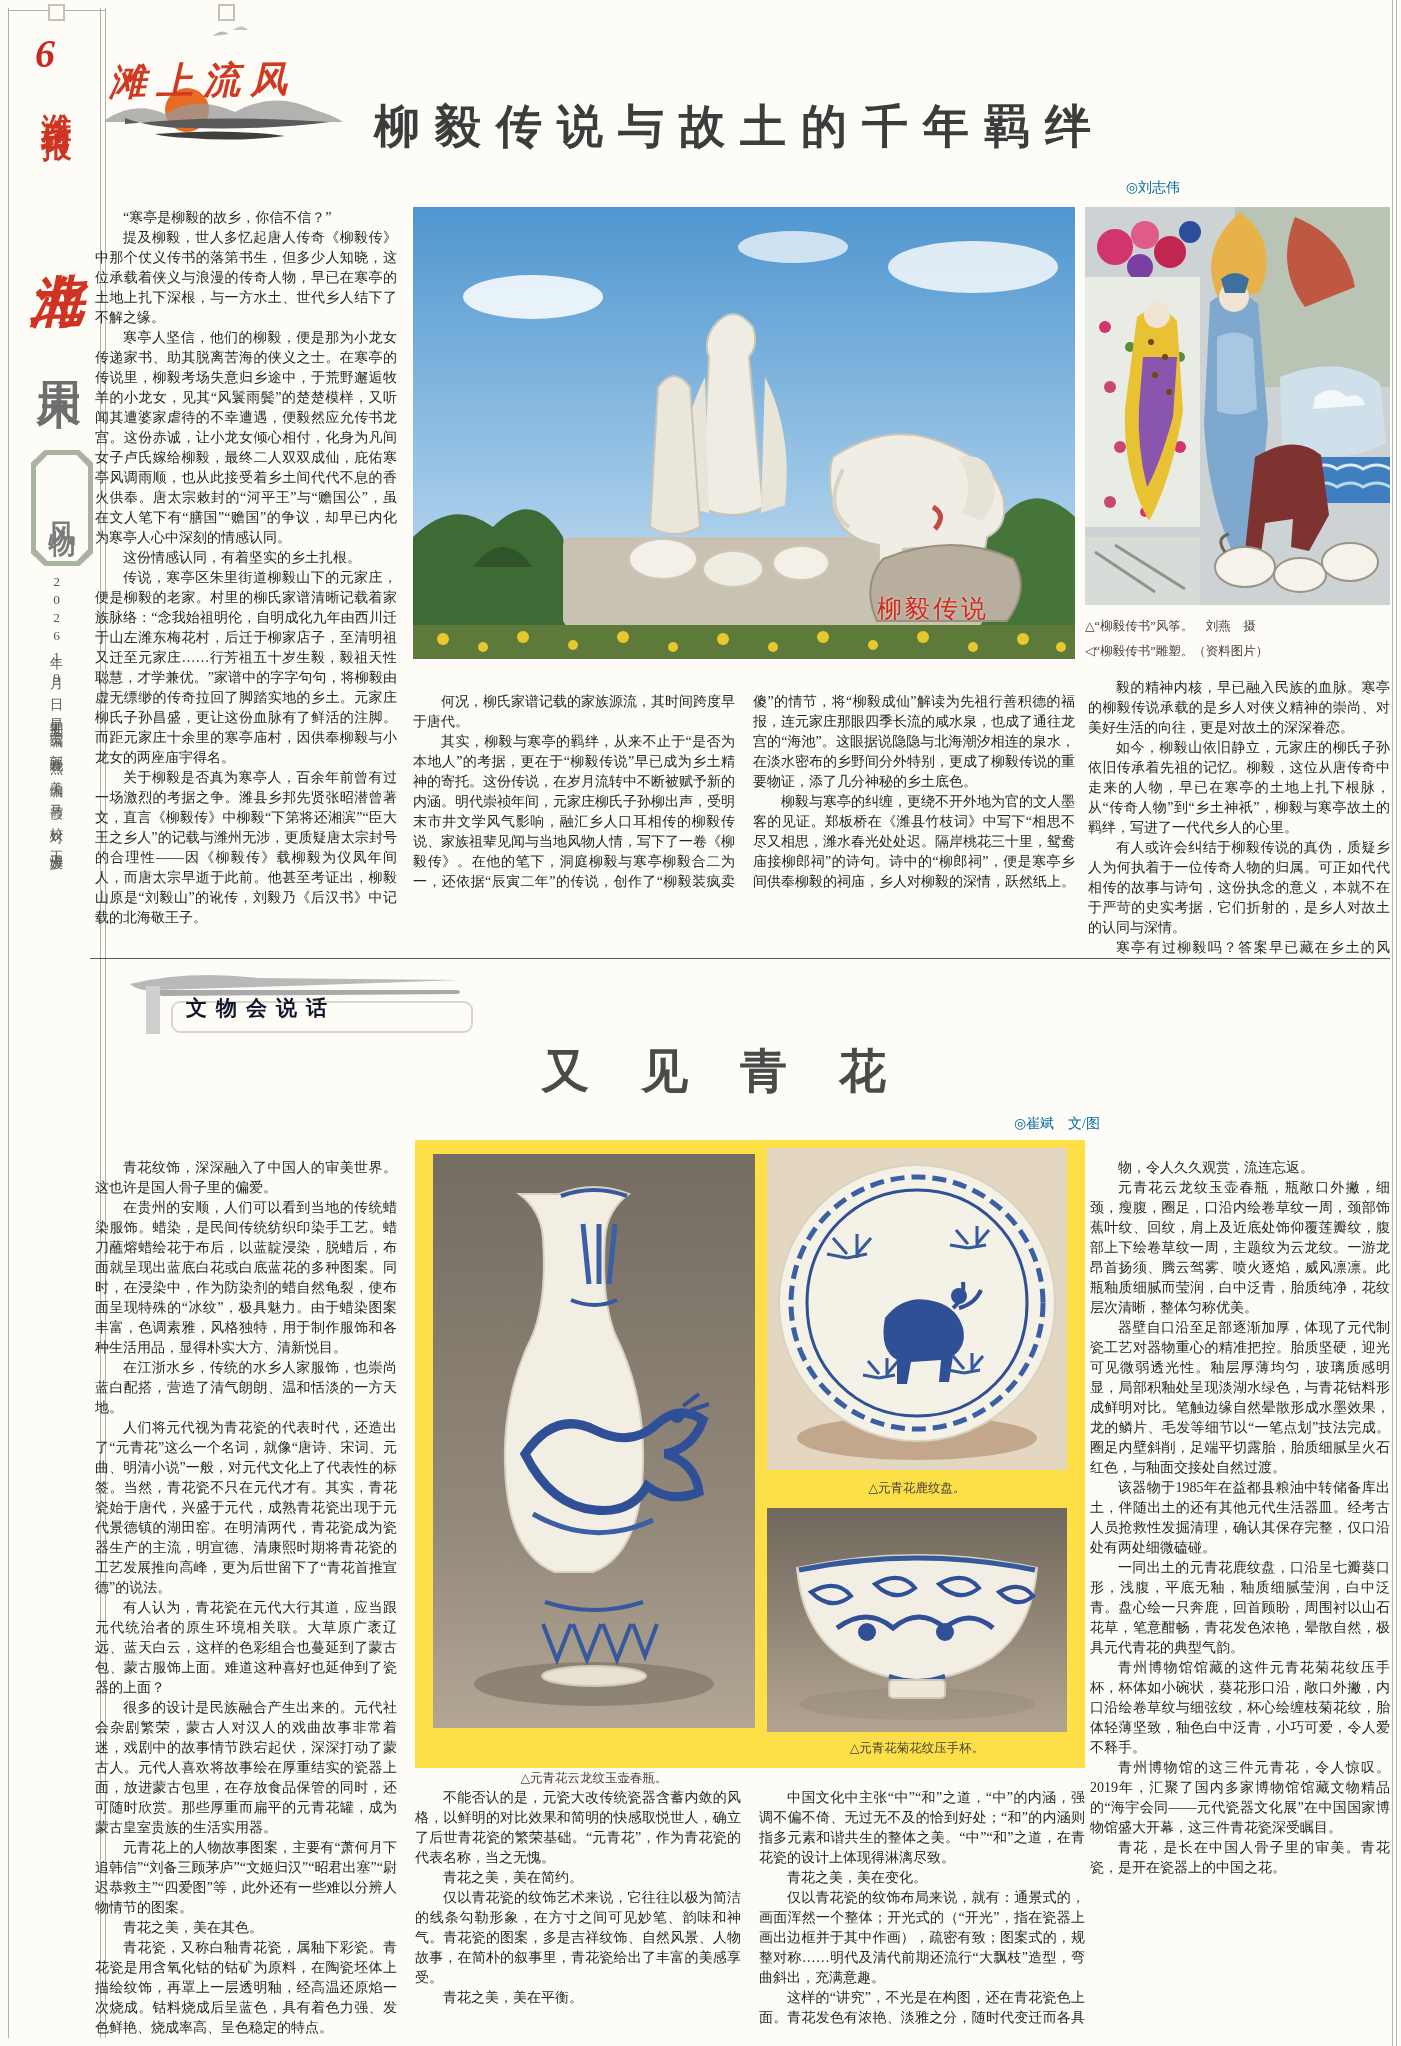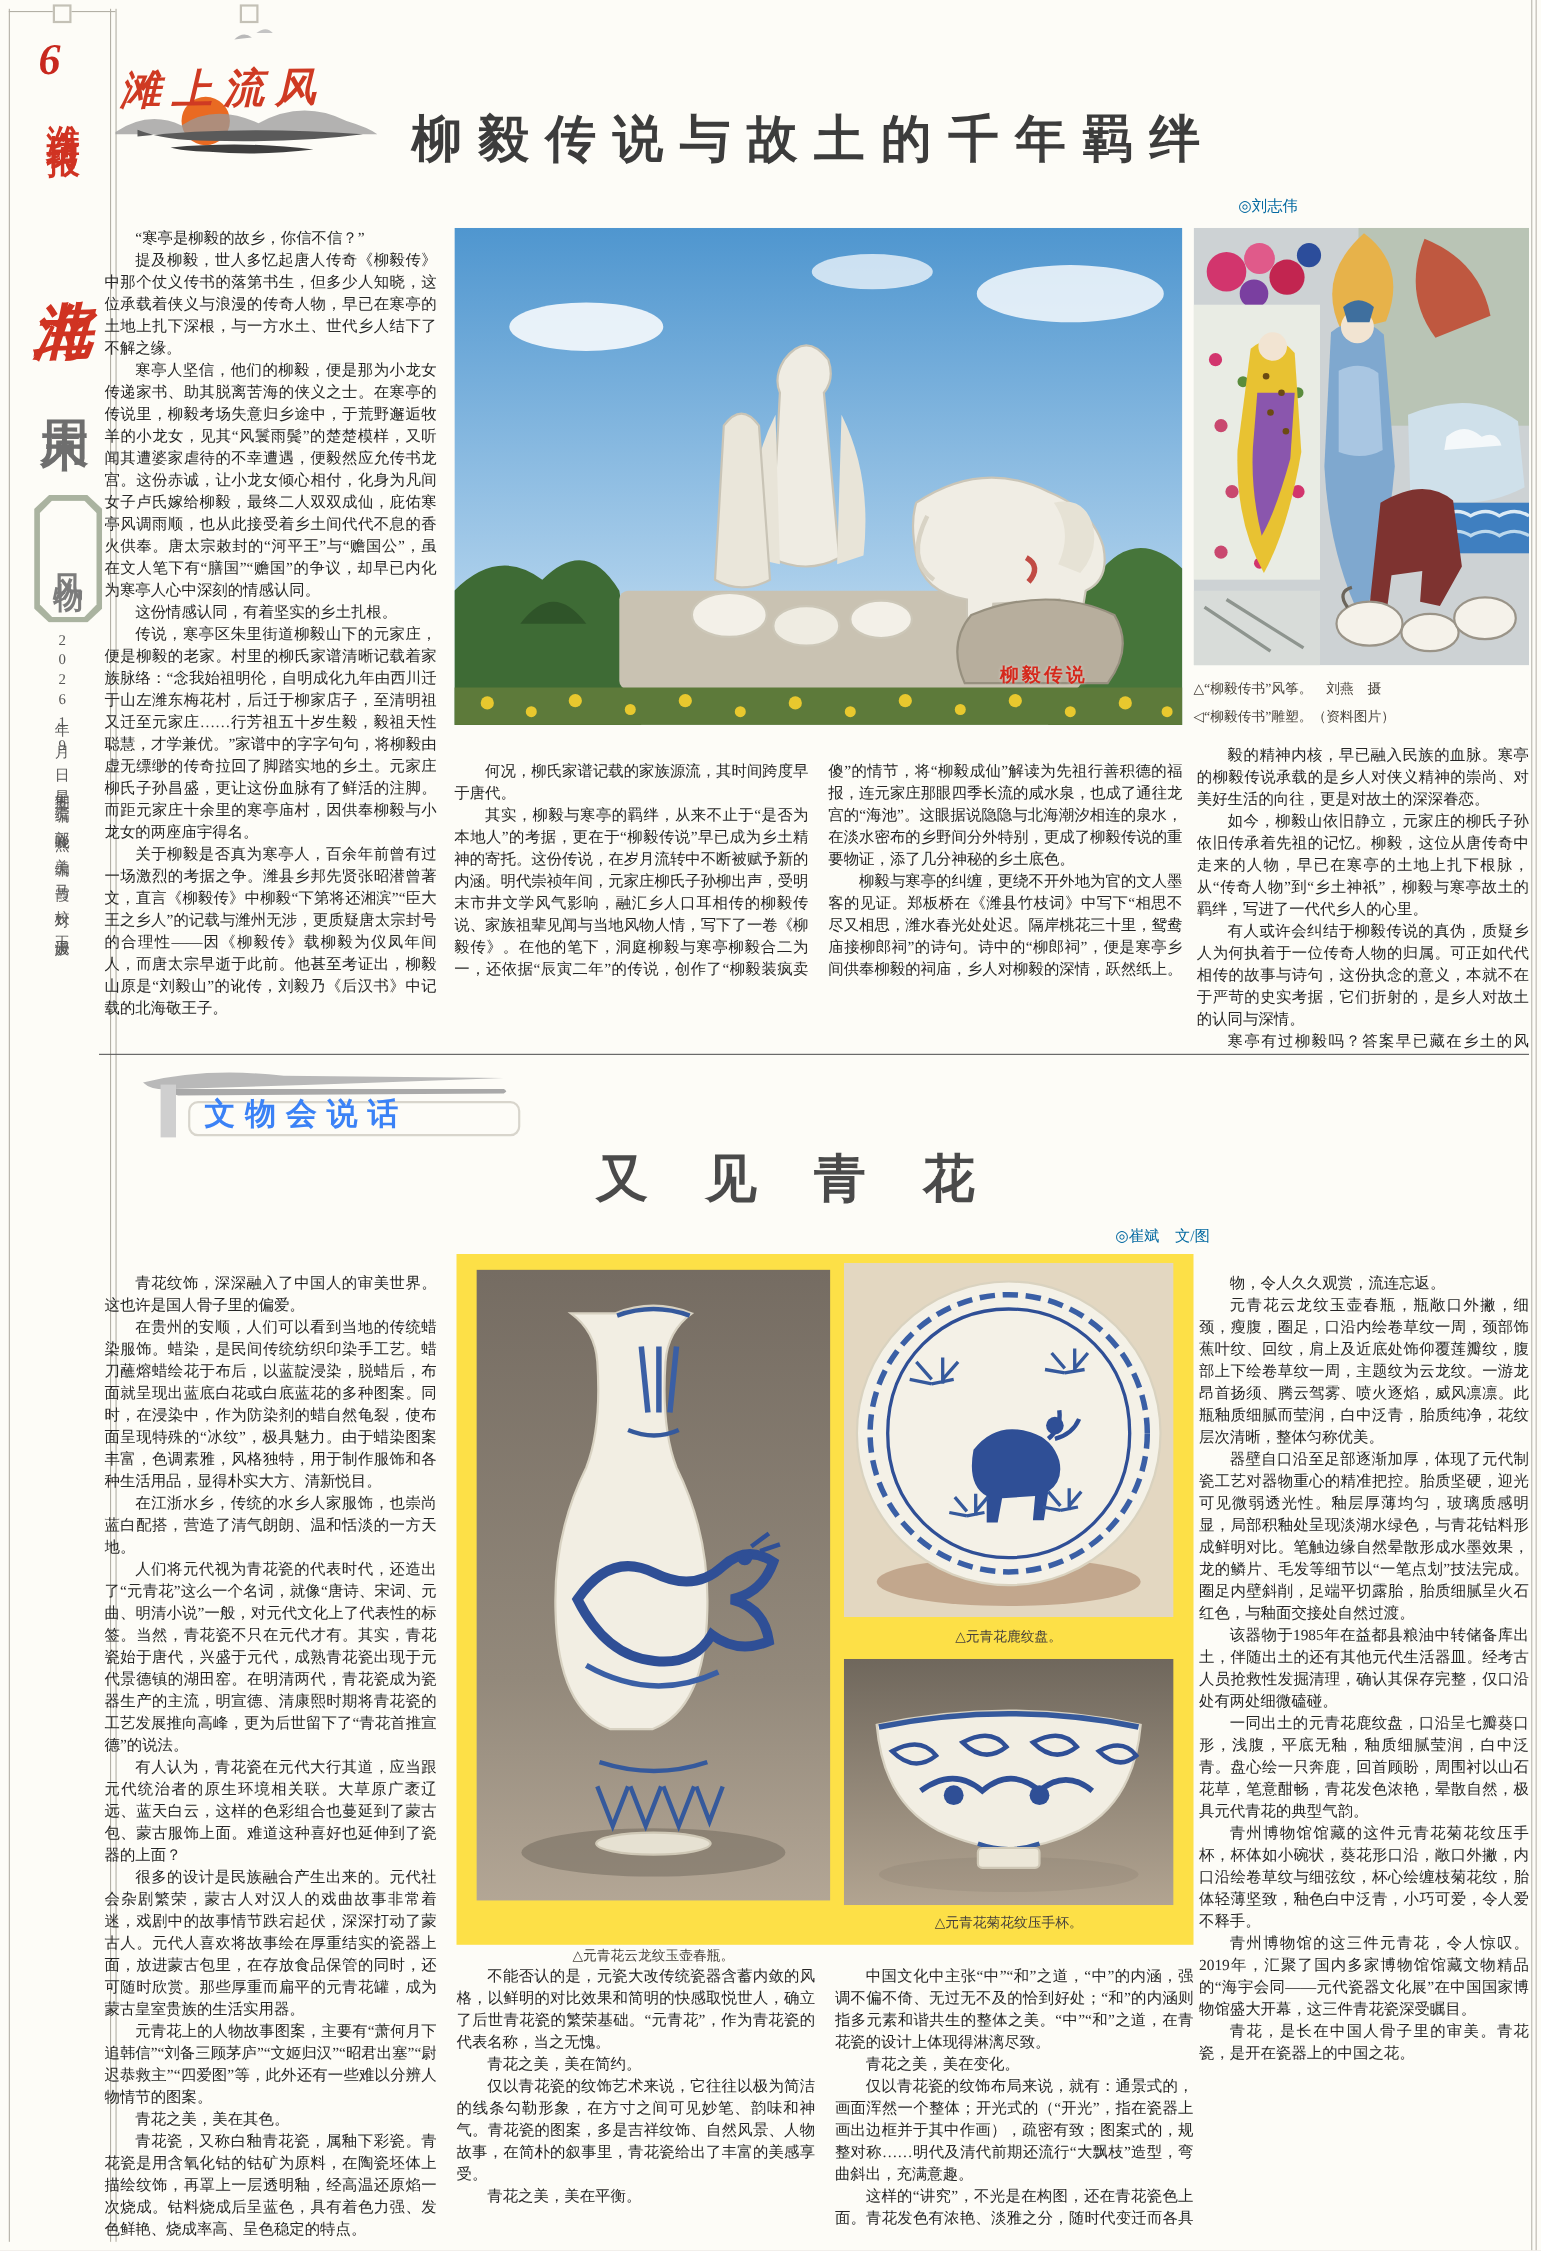--- a/index.html
+++ b/index.html
@@ -27,26 +27,26 @@
   
   .txt{font-size:14px;line-height:20px;text-align:justify;overflow:hidden;}
   .txt .para{margin:0;text-indent:2em;}
   .byline{position:absolute;font-size:14px;color:#0369a1;text-align:right;}
   .cap{font-size:12.5px;color:#47413a;}
   
   .logo1{position:absolute;left:95px;top:18px;width:250px;height:125px;}
   .logo1-txt{position:absolute;left:14px;top:38px;font-size:37px;font-weight:bold;color:#cf3a23;letter-spacing:10px;transform:rotate(-1deg);font-style:italic;}
   .hl1{position:absolute;left:300px;top:96px;width:880px;text-align:center;font-size:46px;font-weight:bold;color:#3c3c3c;letter-spacing:15px;white-space:nowrap;}
   .photo{position:absolute;overflow:hidden;}
-  .rocktext{position:absolute;right:86px;bottom:34px;font-size:17px;font-weight:bold;color:#d5281c;letter-spacing:3px;text-shadow:0 0 3px rgba(255,255,255,.55);}
+  .rocktext{position:absolute;right:86px;bottom:34px;font-size:25px;font-weight:normal;color:#d5281c;letter-spacing:3px;text-shadow:0 0 3px rgba(255,255,255,.55);}
   .cap-block1{position:absolute;left:1085px;top:614px;width:305px;line-height:25px;}
   
   .divider{position:absolute;left:90px;top:958px;width:1300px;border-top:1.5px solid #5a5a5a;}
   .label2{position:absolute;left:128px;top:968px;width:400px;height:70px;}
-  .label2-txt{position:absolute;left:58px;top:26px;font-size:28px;font-weight:bold;color:#3b82f6;letter-spacing:9px;}
+  .label2-txt{position:absolute;left:58px;top:26px;font-size:21px;font-weight:bold;color:#0f172a;letter-spacing:9px;}
   .hl2{position:absolute;left:380px;top:1040px;width:720px;text-align:center;font-size:47px;font-weight:bold;color:#4a4a4a;letter-spacing:52px;white-space:nowrap;font-family:"Liberation Serif",serif;}
   .panel{position:absolute;left:415px;top:1140px;width:670px;height:628px;background:#fde047;}
   .panel .cap{position:absolute;text-align:center;}
 </style>
 </head>
 <body>
 
 <div class="page">
 
   <div class="frame-right"></div>

